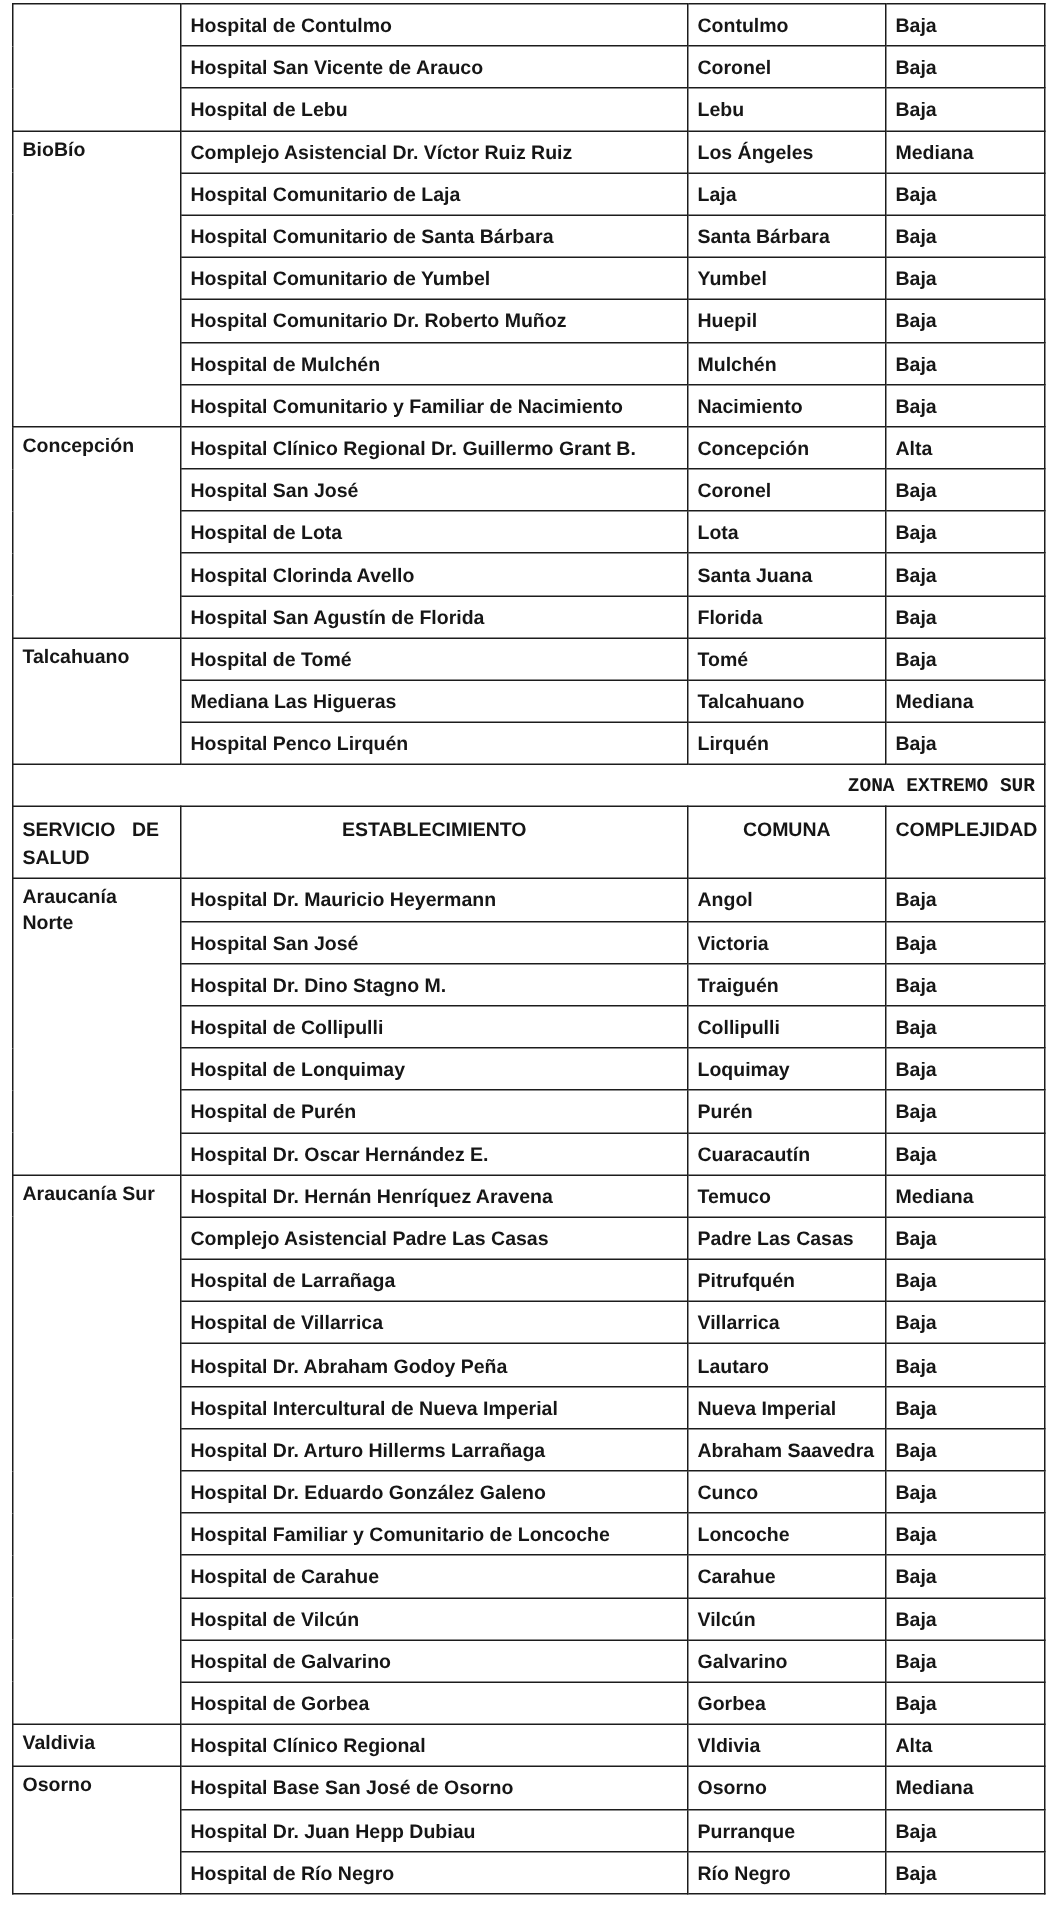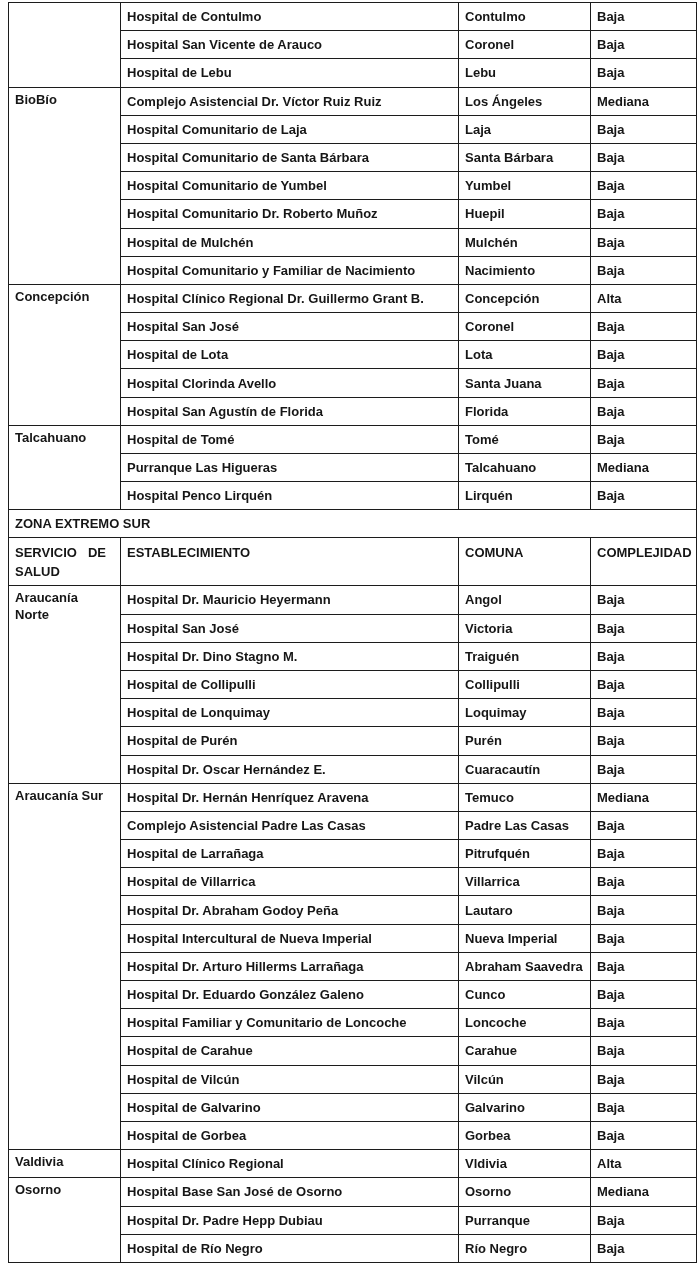--- a/index.html
+++ b/index.html
@@ -38,25 +38,26 @@
     white-space: nowrap;
     vertical-align: middle;
   }
   td.service {
     vertical-align: top;
     padding-top: 4px;
     padding-right: 14px;
     line-height: 1.25;
   }
   td.zone-header {
-    text-align: left;
+    text-align: right;
     vertical-align: middle;
+    font-family: Liberation Mono, monospace;
   }
   th {
-    text-align: left;
+    text-align: center;
     vertical-align: top;
     padding-top: 6px;
     line-height: 1.4;
   }
   th.service-header {
     text-align: justify;
     padding-right: 14px;
   }
 </style>
 </head>
@@ -149,21 +150,21 @@
           <td class="comuna">Florida</td>
           <td class="complexity">Baja</td>
         </tr>
         <tr class="data-row">
           <td class="service" rowspan="3">Talcahuano</td>
           <td class="establishment">Hospital de Tomé</td>
           <td class="comuna">Tomé</td>
           <td class="complexity">Baja</td>
         </tr>
         <tr class="data-row">
-          <td class="establishment">Purranque Las Higueras</td>
+          <td class="establishment">Mediana Las Higueras</td>
           <td class="comuna">Talcahuano</td>
           <td class="complexity">Mediana</td>
         </tr>
         <tr class="data-row">
           <td class="establishment">Hospital Penco Lirquén</td>
           <td class="comuna">Lirquén</td>
           <td class="complexity">Baja</td>
         </tr>
         <tr class="zone-row">
           <td class="zone-header" colspan="4">ZONA EXTREMO SUR</td>
@@ -282,21 +283,21 @@
           <td class="comuna">Vldivia</td>
           <td class="complexity">Alta</td>
         </tr>
         <tr class="data-row">
           <td class="service" rowspan="3">Osorno</td>
           <td class="establishment">Hospital Base San José de Osorno</td>
           <td class="comuna">Osorno</td>
           <td class="complexity">Mediana</td>
         </tr>
         <tr class="data-row">
-          <td class="establishment">Hospital Dr. Padre Hepp Dubiau</td>
+          <td class="establishment">Hospital Dr. Juan Hepp Dubiau</td>
           <td class="comuna">Purranque</td>
           <td class="complexity">Baja</td>
         </tr>
         <tr class="data-row">
           <td class="establishment">Hospital de Río Negro</td>
           <td class="comuna">Río Negro</td>
           <td class="complexity">Baja</td>
         </tr>
       </tbody>
   </table>

